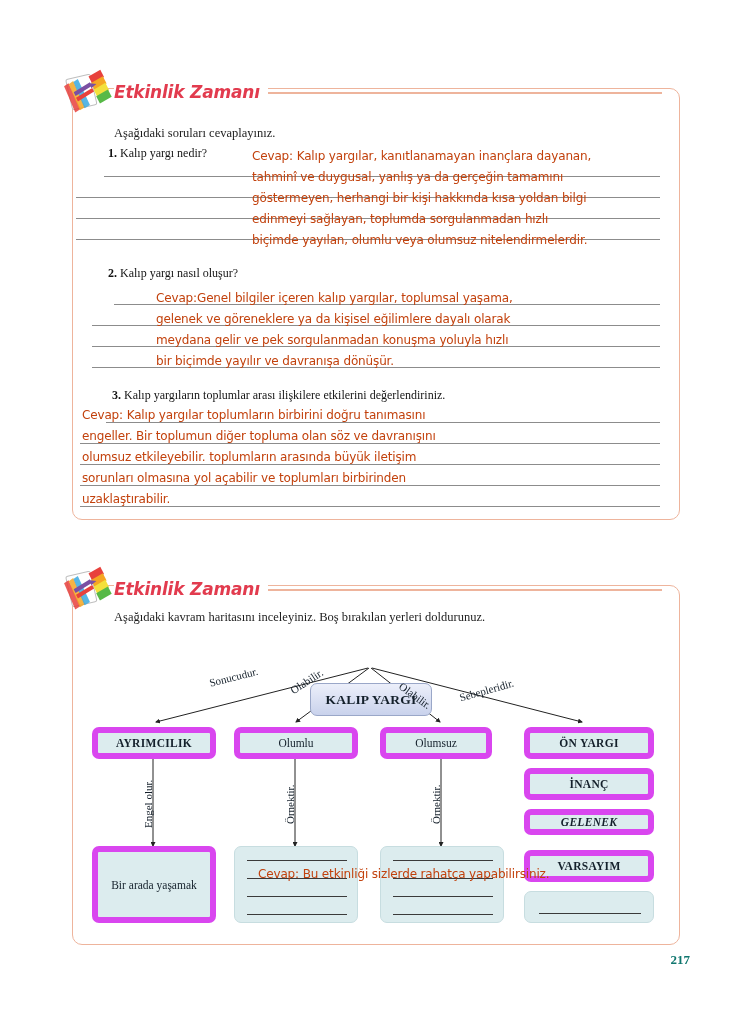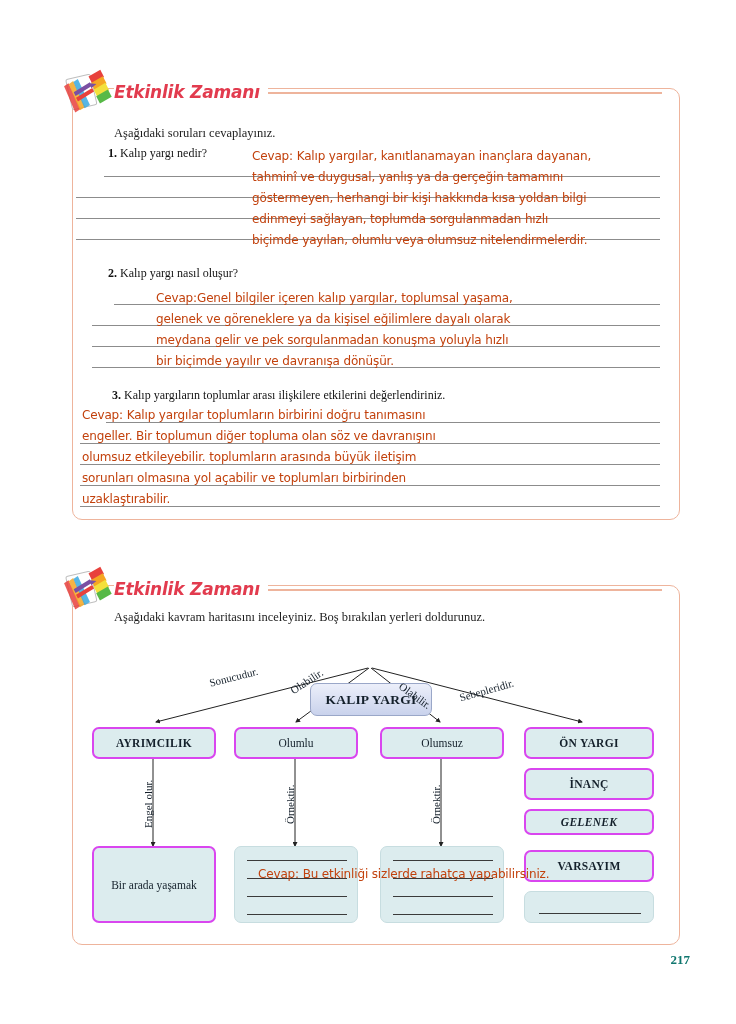--- a/index.html
+++ b/index.html
@@ -116,21 +116,21 @@
     background: linear-gradient(180deg,#eceffa 0%,#c9d2ec 100%);
     border: 1px solid #9aa7c8;
     border-radius: 7px;
     font-weight: bold;
     font-size: 13.5px;
     letter-spacing: 0.2px;
     margin-top: 48px;
   }
   .cm-node {
     background: #dcecee;
-    border: 2px solid #d946ef;
+    border: 6px solid #d946ef;
     border-radius: 7px;
     font-weight: bold;
     font-size: 11.5px;
     letter-spacing: 0.3px;
   }
   .cm-node.plain {
     font-weight: normal;
     font-size: 11.5px;
     letter-spacing: 0;
   }
@@ -287,21 +287,21 @@
 
 <div class="cm-box cm-root" style="left:310px; top:635px; width:122px; height:33px;">KALIP YARGI</div>
 
 <div class="edge-label" style="left:208px; top:677px; transform:rotate(-14deg);">Sonucudur.</div>
 <div class="edge-label" style="left:288px; top:686px; transform:rotate(-33deg);">Olabilir.</div>
 <div class="edge-label" style="left:404px; top:680px; transform:rotate(36deg);">Olabilir.</div>
 <div class="edge-label" style="left:458px; top:692px; transform:rotate(-16deg);">Sebepleridir.</div>
 
 <div class="cm-box cm-node" style="left:92px;  top:727px; width:124px; height:32px;">AYRIMCILIK</div>
 <div class="cm-box cm-node plain" style="left:234px; top:727px; width:124px; height:32px;">Olumlu</div>
-<div class="cm-box cm-node plain" style="left:380px; top:727px; width:124px; height:32px;">Olumsuz</div>
+<div class="cm-box cm-node plain" style="left:380px; top:727px; width:112px; height:32px;">Olumsuz</div>
 <div class="cm-box cm-node" style="left:524px; top:727px; width:130px; height:32px;">ÖN YARGI</div>
 
 <div class="edge-label" style="left:142px; top:828px; transform:rotate(-90deg);">Engel olur.</div>
 <div class="edge-label" style="left:284px; top:824px; transform:rotate(-90deg);">Örnektir.</div>
 <div class="edge-label" style="left:430px; top:824px; transform:rotate(-90deg);">Örnektir.</div>
 
 <div class="cm-box cm-node" style="left:524px; top:768px; width:130px; height:32px;">İNANÇ</div>
 <div class="cm-box cm-node" style="left:524px; top:809px; width:130px; height:26px;font-style:italic;">GELENEK</div>
 <div class="cm-box cm-node" style="left:524px; top:850px; width:130px; height:32px;">VARSAYIM</div>
 <div class="cm-box cm-blank" style="left:524px; top:891px; width:130px; height:32px;">

